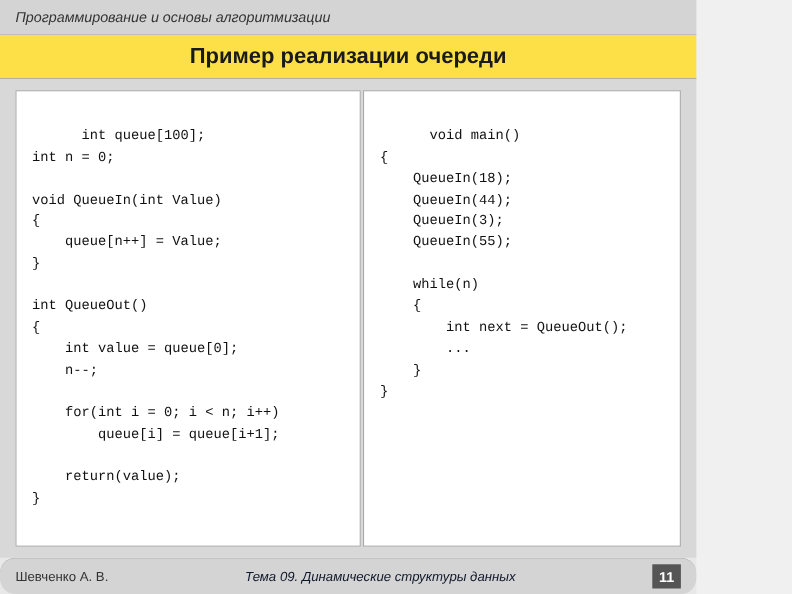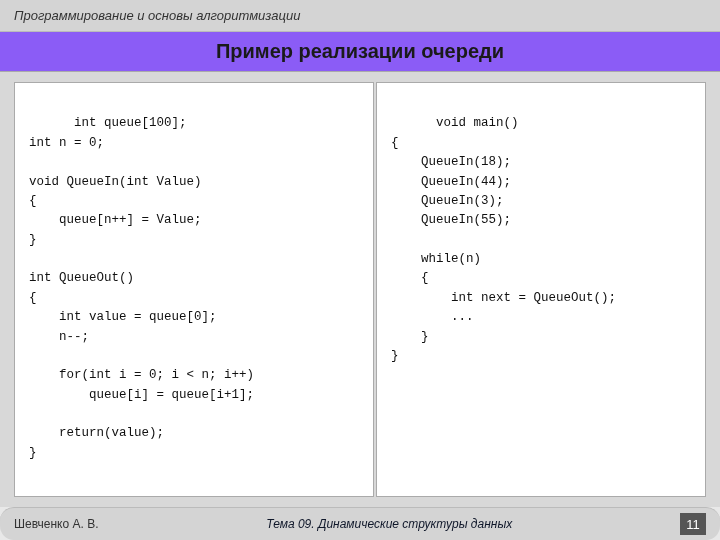--- a/index.html
+++ b/index.html
@@ -6,21 +6,21 @@
 
     body {
       width: 720px;
       height: 540px;
       font-family: Arial, sans-serif;
       background: #f0f0f0;
       overflow: hidden;
     }
 
     .page {
-      width: 720px;
+      width: 633px;
       height: 540px;
       display: flex;
       flex-direction: column;
       background: #e8e8e8;
     }
 
     
     .header {
       background: #d4d4d4;
       padding: 6px 14px;
@@ -31,21 +31,21 @@
     }
 
     .header-title {
       font-size: 13px;
       color: #333;
       font-style: italic;
     }
 
     
     .slide-title-bar {
-      background: #8b5cf6;
+      background: #fde047;
       text-align: center;
       padding: 8px 10px;
       border-bottom: 1px solid #aaa;
     }
 
     .slide-title {
       font-size: 20px;
       font-weight: bold;
       color: #1a1a1a;
     }
@@ -101,21 +101,21 @@
     .footer-center {
       font-size: 12px;
       color: #0f172a;
       font-style: italic;
     }
 
     .footer-right {
       background: #555;
       color: #fff;
       font-size: 13px;
-      font-weight: normal;
+      font-weight: bold;
       width: 26px;
       height: 22px;
       display: flex;
       align-items: center;
       justify-content: center;
       text-align: right;
     }
   </style>
 </head>
 <body>

